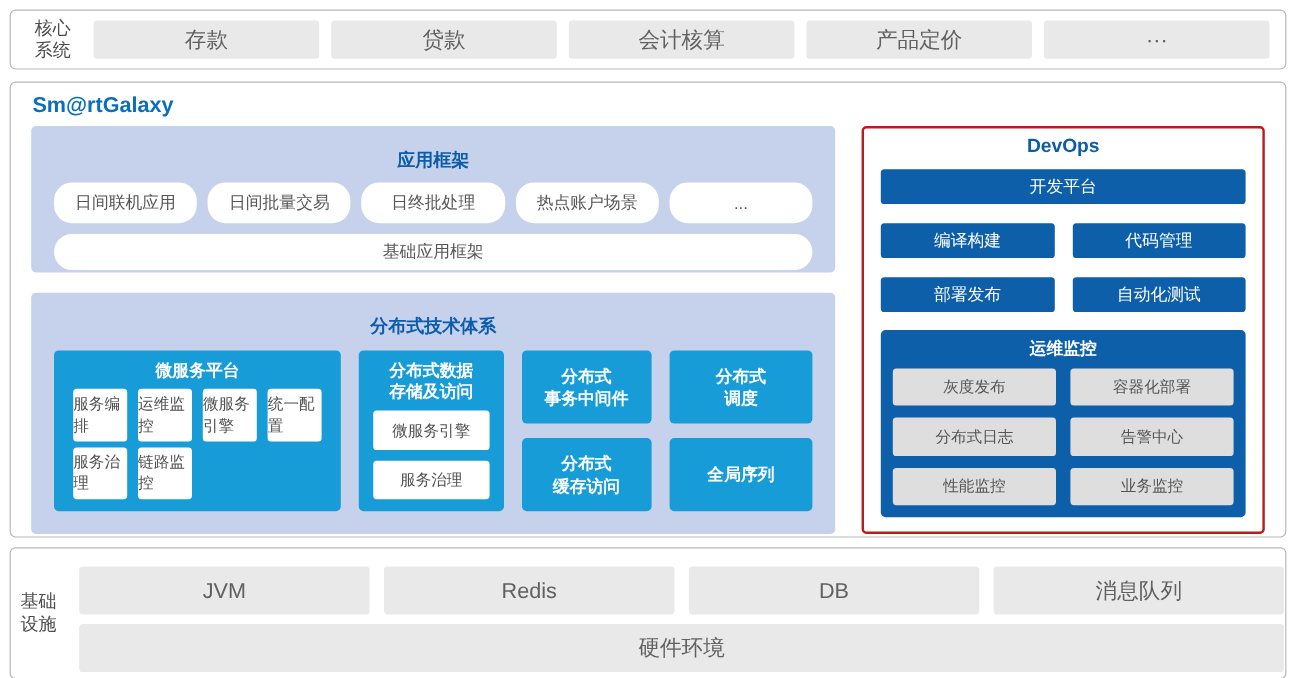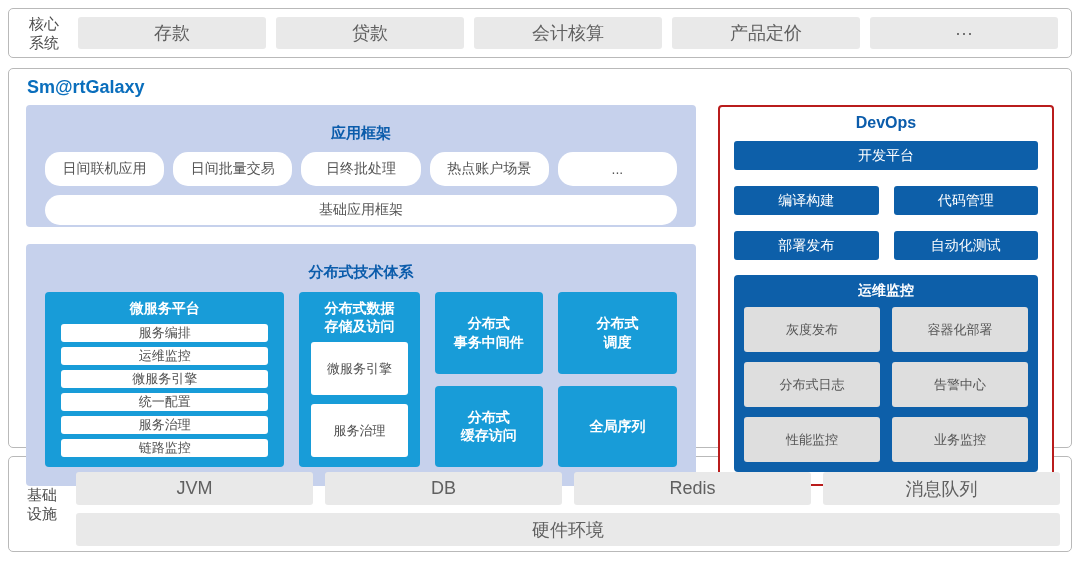--- a/index.html
+++ b/index.html
@@ -37,21 +37,21 @@
 
   .dist { flex: 1; display: flex; flex-direction: column; }
   .dist-grid { flex: 1; display: grid; margin-top: 10px;
     grid-template-columns: 2.03fr 1.02fr 0.92fr 1.01fr;
     grid-template-rows: 1fr 1fr; gap: 12px 15px; }
   .cyan { background: #189cd8; border-radius: 4px; }
   .tall { grid-row: 1 / 3; display: flex; flex-direction: column; }
   .cyan-title { color: #fff; font-size: 14px; font-weight: bold; text-align: center;
     white-space: pre-line; line-height: 1.3; }
   .ms-box { padding: 7px 16px 10px; }
-  .ms-grid { flex: 1; display: grid; grid-template-columns: 1fr;
+  .ms-grid { flex: 1; display: grid; grid-template-columns: 1fr 1fr 1fr 1fr;
     gap: 5px 9px; margin-top: 7px; }
   .sub-box { background: #fff; border-radius: 3px; color: #4f4f4f; font-size: 13px;
     display: flex; align-items: center; justify-content: center; }
   .st-box { padding: 7px 12px 10px; }
   .st-grid { flex: 1; display: grid; grid-template-rows: 1fr 1fr; gap: 9px;
     margin-top: 7px; }
   .cell { display: flex; align-items: center; justify-content: center;
     color: #fff; font-size: 14px; font-weight: bold; text-align: center;
     white-space: pre-line; line-height: 1.35; }
 
@@ -67,22 +67,22 @@
     margin-top: 16px; }
   .ops-box { margin-top: 15px; flex: 1; background: #0d5fa9; border-radius: 4px;
     padding: 7px 10px 10px; display: flex; flex-direction: column; }
   .ops-title { color: #fff; font-size: 14px; font-weight: bold; text-align: center; }
   .ops-grid { flex: 1; display: grid; grid-template-columns: 1fr 1fr;
     gap: 10px 12px; margin-top: 7px; }
   .ops-item { background: #dedede; border-radius: 3px; color: #555; font-size: 13px;
     display: flex; align-items: center; justify-content: center; }
 
   
-  .bottom-panel { margin: 8px 8px 0; height: 96px; display: flex;
-    align-items: center; padding: 10px 11px; gap: 12px; }
+  .bottom-panel { margin: 8px 8px 0; height: 110px; display: flex;
+    align-items: center; padding: 10px 1px; gap: 12px; }
   .infra-col { flex: 1; display: flex; flex-direction: column; height: 100%;
     gap: 8px; margin-top: 10px; }
   .infra-row { display: flex; gap: 12px; flex: 1; }
   .hw-box { flex: 1; }
 </style>
 </head>
 <body>
 
 <div class="panel top-panel">
   <div class="side-label">核心
@@ -173,21 +173,21 @@
     </div>
   </div>
 </div>
 
 <div class="panel bottom-panel">
   <div class="side-label">基础
 设施</div>
   <div class="infra-col">
     <div class="infra-row">
       <div class="gray-box">JVM</div>
+      <div class="gray-box">Redis</div>
       <div class="gray-box">DB</div>
-      <div class="gray-box">Redis</div>
       <div class="gray-box">消息队列</div>
     </div>
     <div class="infra-row">
       <div class="gray-box hw-box">硬件环境</div>
     </div>
   </div>
 </div>
 
 </body></html>

